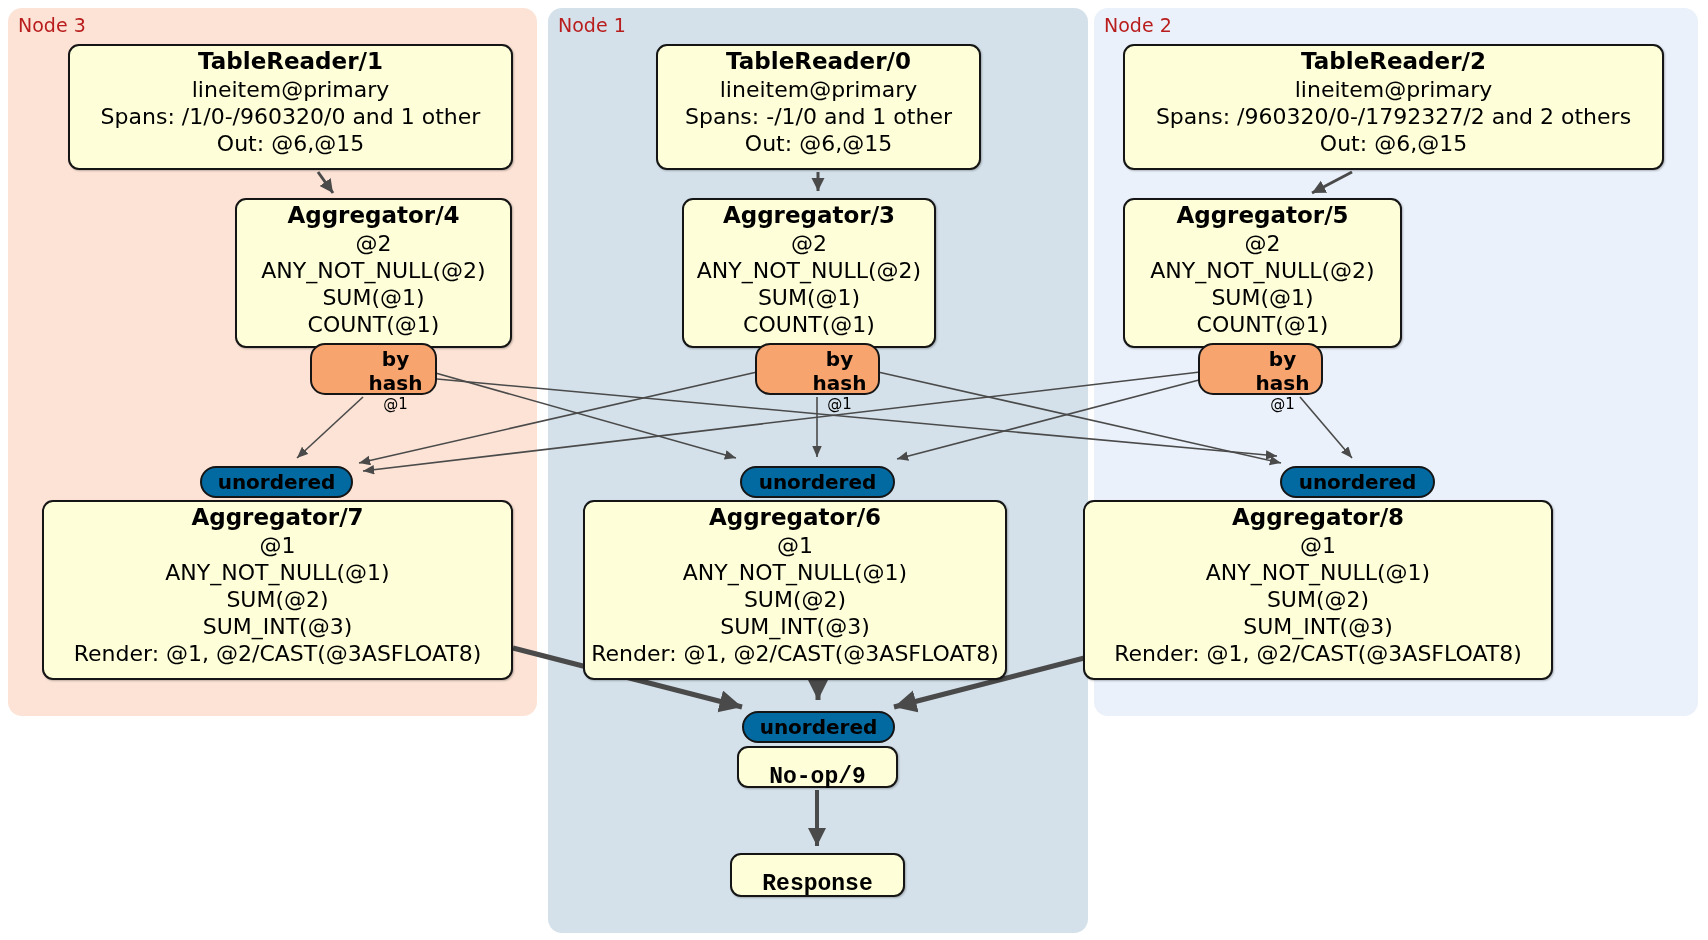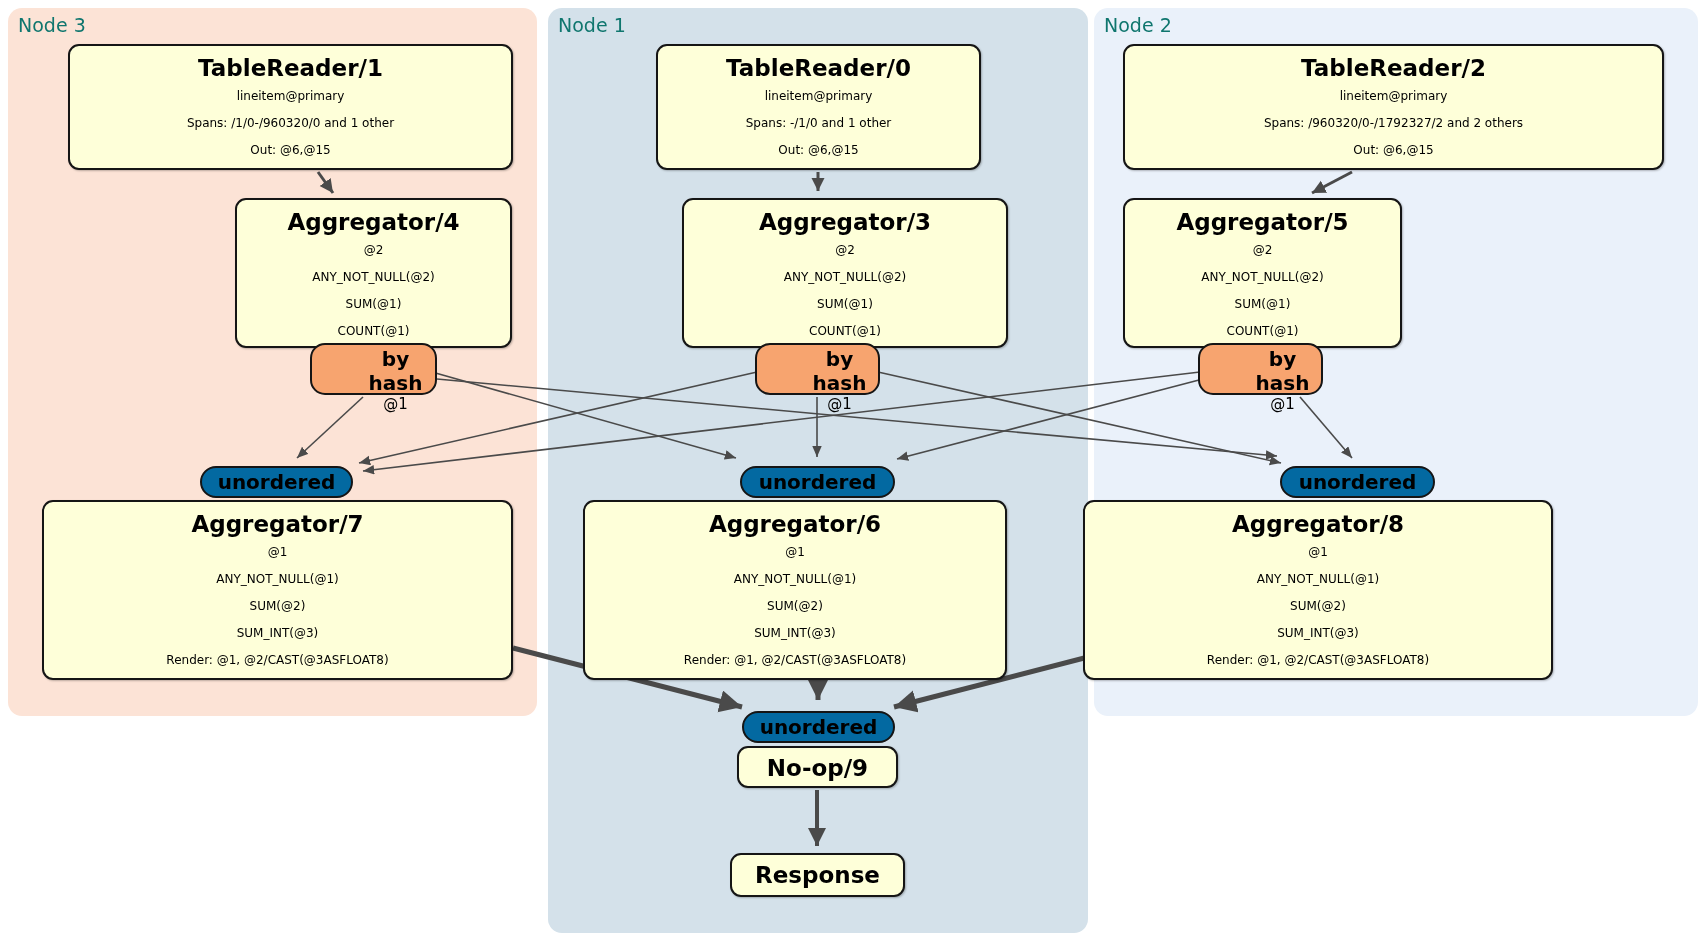--- a/index.html
+++ b/index.html
@@ -1,33 +1,33 @@
 <!DOCTYPE html>
 <html><head>
 <meta charset="utf-8">
 <style>
   html,body{margin:0;padding:0;background:#ffffff;}
   *{box-sizing:border-box;}
   body{font-family:"DejaVu Sans","Liberation Sans",sans-serif;color:#000;}
   .canvas{position:relative;width:1708px;height:940px;background:#fff;overflow:hidden;}
 
   .region{position:absolute;border-radius:14px;}
-  .region-label{position:absolute;left:10px;top:6px;font-size:19px;color:#0f766e;}
+  .region-label{position:absolute;left:10px;top:6px;font-size:19px;color:#b91c1c;}
   #region-node3{left:8px;top:8px;width:529px;height:708px;background:#fce3d6;}
   #region-node1{left:548px;top:8px;width:540px;height:925px;background:#d4e1ea;}
   #region-node2{left:1094px;top:8px;width:604px;height:708px;background:#eaf1fa;}
 
   svg.edges{position:absolute;left:0;top:0;z-index:2;}
 
   .proc{position:absolute;z-index:3;background:#feffd9;border:2px solid #151515;
-        border-radius:11px;text-align:center;padding-top:7px;
+        border-radius:11px;text-align:center;
         box-shadow:1px 1px 2px rgba(0,0,0,0.25);}
   .ptitle{font-size:23px;font-weight:bold;line-height:30px;white-space:nowrap;}
-  .pline{font-size:12px;line-height:27px;white-space:nowrap;}
-  .proc.small{padding-top:2px;}
+  .pline{font-size:22px;line-height:27px;white-space:nowrap;}
+  .proc.small{padding-top:11px;font-family:Liberation Mono, monospace;}
   .proc.small .ptitle{line-height:36px;}
 
   .hash{position:absolute;z-index:4;background:#f7a46f;border:2px solid #151515;
         border-radius:15px;text-align:center;padding-top:2px;padding-left:44px;}
   .hlabel{font-size:20px;font-weight:bold;line-height:24px;}
   .hdetail{font-size:15px;line-height:18px;}
 
   .pill{position:absolute;z-index:4;background:#0369a1;border:2px solid #151515;
         border-radius:16px;height:32px;text-align:center;
         font-size:20px;font-weight:bold;line-height:28px;}
@@ -97,21 +97,21 @@
     <div class="pline">Out: @6,@15</div>
   </div>
 
   <div class="proc" style="left:235px;top:198px;width:277px;height:150px">
     <div class="ptitle">Aggregator/4</div>
     <div class="pline">@2</div>
     <div class="pline">ANY_NOT_NULL(@2)</div>
     <div class="pline">SUM(@1)</div>
     <div class="pline">COUNT(@1)</div>
   </div>
-  <div class="proc" style="left:682px;top:198px;width:326px;height:150px">
+  <div class="proc" style="left:682px;top:198px;width:254px;height:150px">
     <div class="ptitle">Aggregator/3</div>
     <div class="pline">@2</div>
     <div class="pline">ANY_NOT_NULL(@2)</div>
     <div class="pline">SUM(@1)</div>
     <div class="pline">COUNT(@1)</div>
   </div>
   <div class="proc" style="left:1123px;top:198px;width:279px;height:150px">
     <div class="ptitle">Aggregator/5</div>
     <div class="pline">@2</div>
     <div class="pline">ANY_NOT_NULL(@2)</div>

